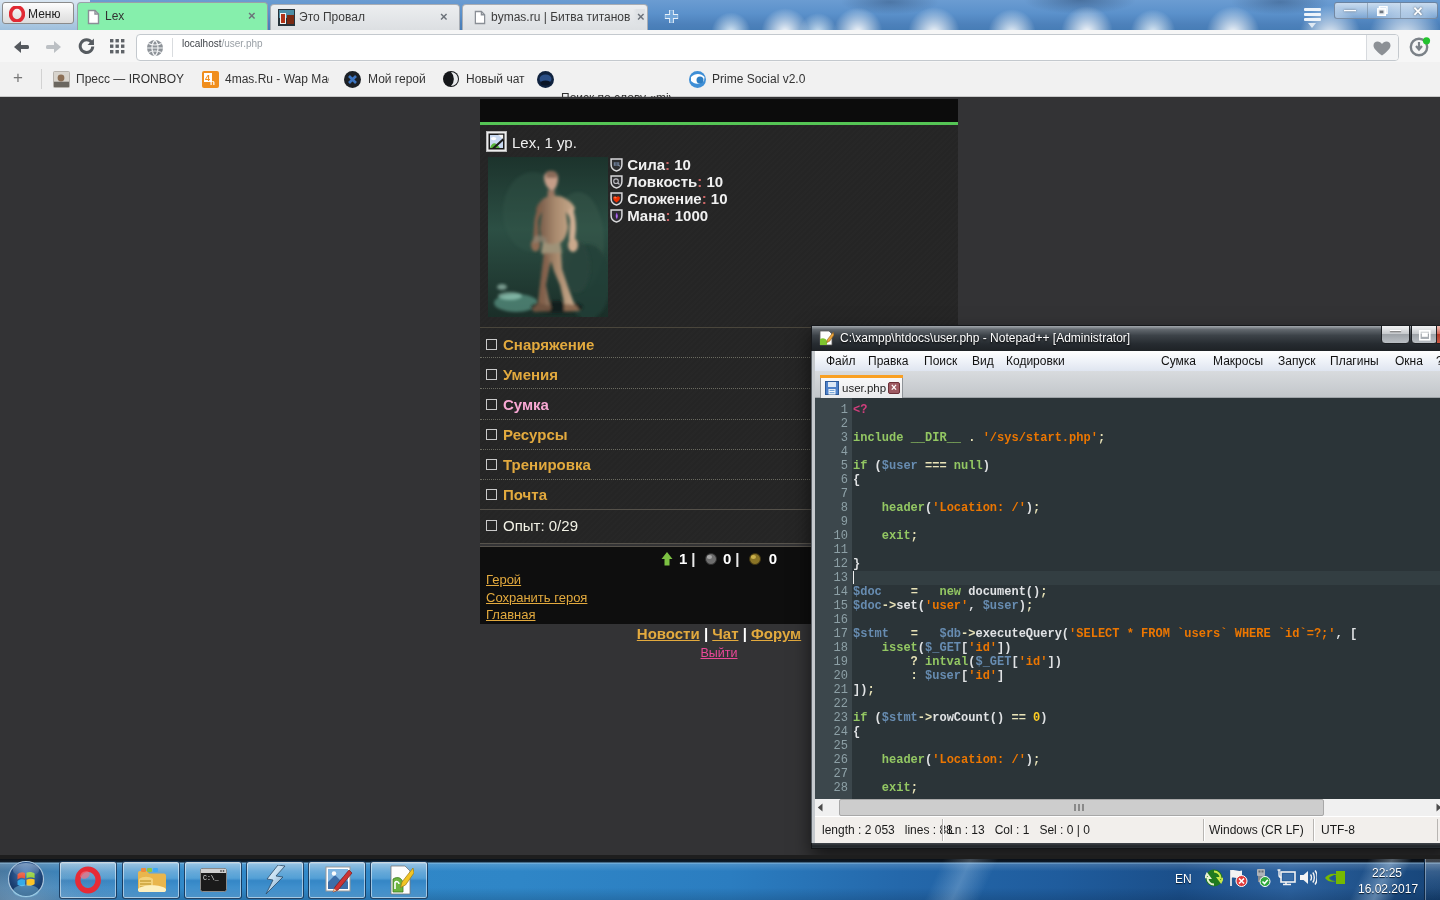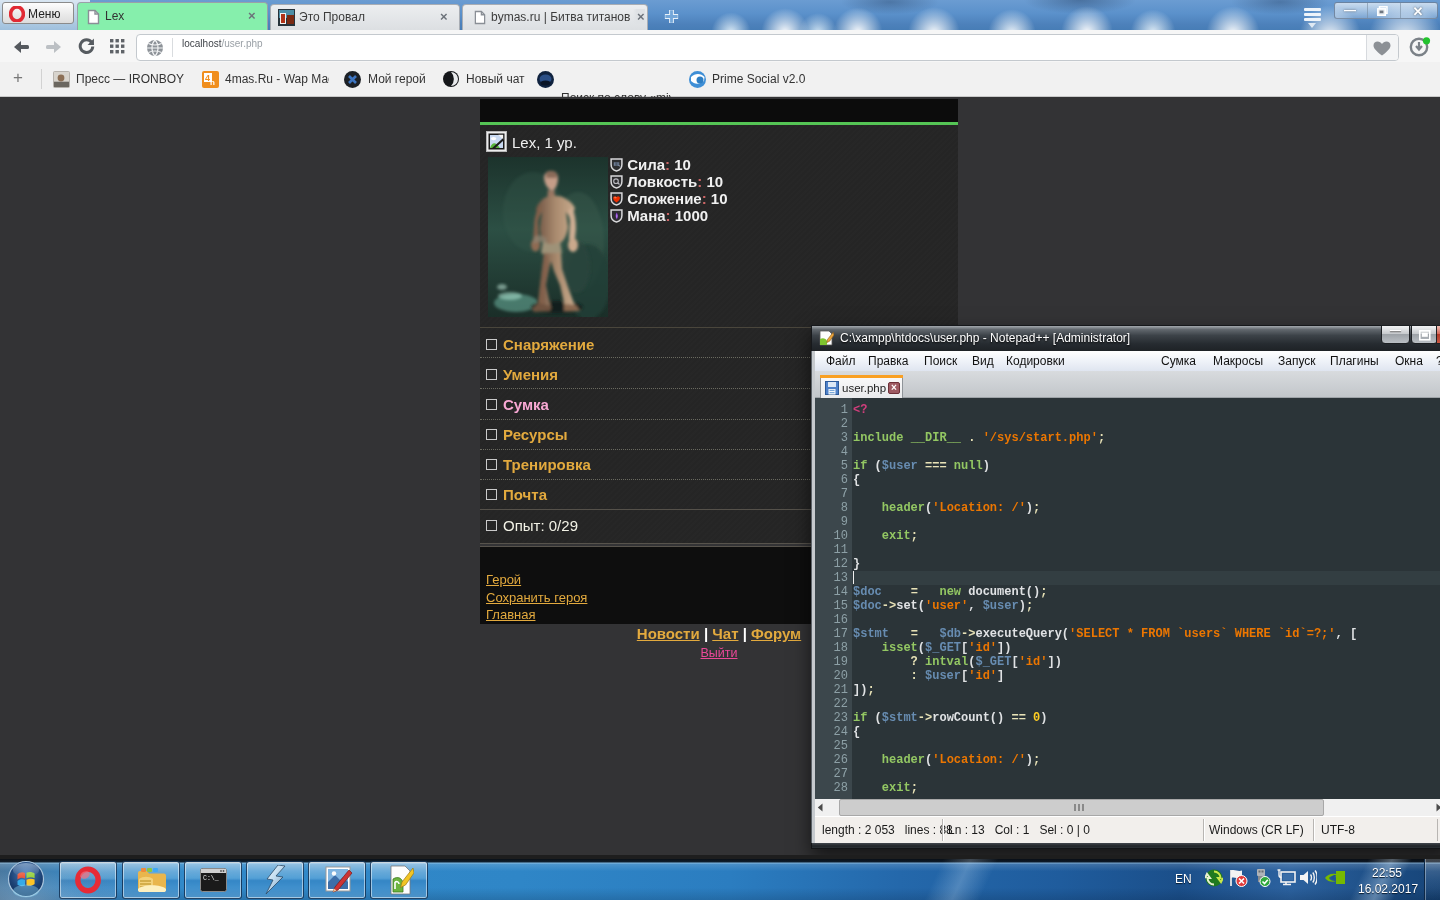--- a/index.html
+++ b/index.html
@@ -290,20 +290,38 @@
   <div class="abs" style="left:0;top:382px;width:478px;height:0;border-top:1px dotted #6a6a60;"></div>
   <div class="abs" style="left:6px;top:392px;width:11px;height:11px;border:1px solid #c9c9c9;"></div>
   <span class="abs" style="left:23px;top:389px;font-size:15px;font-weight:bold;color:#e3aa3e;">Почта</span>
   <div class="abs" style="left:0;top:412px;width:478px;height:1px;background:#55514a;"></div>
   <div class="abs" style="left:6px;top:423px;width:11px;height:11px;border:1px solid #c9c9c9;"></div>
   <span class="abs" style="left:23px;top:420px;font-size:15px;font-weight:normal;color:#f2f2e6;">Опыт: 0/29</span>
   <div class="abs" style="left:0;top:446px;width:478px;height:1px;background:#57534c;"></div>
   <div class="abs" style="left:0;top:449px;width:478px;height:1px;background:#57534c;"></div>
 
   <div class="abs" style="left:0;top:450px;width:478px;height:77px;background:#0e0e0e;"></div>
+  <div class="abs" style="left:0;top:454px;width:478px;height:16px;text-align:center;color:#fff;font-size:15px;font-weight:bold;line-height:16px;">
+    <svg width="12" height="14" viewBox="0 0 12 14" style="vertical-align:-2px;">
+        <path d="M6 0 L11.5 7 H8.5 V13.5 H3.5 V7 H0.5 Z" fill="#7cc142"></path>
+      </svg>
+    <span style="margin:0 4px 0 2px;">1</span><span style="color:#e8e8e8;">|</span>
+    <svg width="12" height="12" viewBox="0 0 12 12" style="vertical-align:-1px;margin-left:5px;">
+        <circle cx="6" cy="6" r="5.5" fill="#6e6e6e"></circle>
+        <circle cx="6" cy="6" r="5.5" fill="none" stroke="#2e2e2e" stroke-width="1"></circle>
+        <ellipse cx="4.4" cy="4" rx="2.6" ry="2" fill="#b5b5b5" opacity=".8"></ellipse>
+      </svg>
+    <span style="margin:0 4px 0 2px;">0</span><span style="color:#e8e8e8;">|</span>
+    <svg width="12" height="12" viewBox="0 0 12 12" style="vertical-align:-1px;margin-left:5px;">
+        <circle cx="6" cy="6" r="5.5" fill="#8a7426"></circle>
+        <circle cx="6" cy="6" r="5.5" fill="none" stroke="#3e3413" stroke-width="1"></circle>
+        <ellipse cx="4.4" cy="4" rx="2.6" ry="2" fill="#d6bc52" opacity=".85"></ellipse>
+      </svg>
+    <span style="margin-left:4px;">0</span>
+  </div>
   <a class="abs" style="left:6px;top:475px;font-size:13px;color:#e3aa3e;text-decoration:underline;">Герой</a>
   <a class="abs" style="left:6px;top:493px;font-size:13px;color:#e3aa3e;text-decoration:underline;">Сохранить героя</a>
   <a class="abs" style="left:6px;top:510px;font-size:13px;color:#e3aa3e;text-decoration:underline;">Главная</a>
   <div class="abs" style="left:0;top:528px;width:478px;text-align:center;font-size:15px;font-weight:bold;color:#e3aa3e;">
     <span style="text-decoration:underline;">Новости</span> <span style="color:#fff;">|</span> <span style="text-decoration:underline;">Чат</span> <span style="color:#fff;">|</span> <span style="text-decoration:underline;">Форум</span>
   </div>
   <div class="abs" style="left:0;top:549px;width:478px;text-align:center;font-size:12.5px;color:#ec4899;"><span style="text-decoration:underline;">Выйти</span></div>
 </div>
 
 <div class="abs" id="npp" style="left:811px;top:325px;width:640px;height:524px;box-shadow:0 8px 18px rgba(0,0,0,.6);background:#2b3438;">
@@ -572,16 +590,16 @@
   </svg>
   <svg class="abs" style="left:1299px;top:10px;" width="18" height="17" viewBox="0 0 18 17">
     <path d="M1 6 H4.5 L9 2 V15 L4.5 11 H1 Z" fill="#f4f4f4"></path>
     <path d="M11.5 5.5 C12.8 7 12.8 10 11.5 11.5 M13.8 3.5 C15.8 5.8 15.8 11.2 13.8 13.5 M16 1.5 C18.8 4.5 18.8 12.5 16 15.5" stroke="#f4f4f4" stroke-width="1.4" fill="none"></path>
   </svg>
   <svg class="abs" style="left:1324px;top:11px;" width="21" height="15" viewBox="0 0 21 15">
     <rect x="12" y="1" width="9" height="13" fill="#76b900"></rect>
     <path d="M12 4 C7 3 3 5 1 8 C4 12 9 12.5 12 11 C9 11.5 6 10 5 8 C7 5.5 10 5.5 12 7 Z" fill="#76b900"></path>
     <path d="M12 5.5 C10 4.5 8 5.5 7.2 7.5 C9 10 11 9.8 12 9 C11 8.8 10 8 10 7.2 C10.8 6.2 11.5 6.3 12 6.8 Z" fill="#1d5393"></path>
   </svg>
-  <span class="abs" style="left:1372px;top:7px;font-size:12px;color:#fff;text-shadow:0 1px 1px #05192e;">22:55</span>
+  <span class="abs" style="left:1372px;top:7px;font-size:12px;color:#fff;text-shadow:0 1px 1px #05192e;">22:25</span>
   <span class="abs" style="left:1358px;top:23px;font-size:12px;color:#fff;text-shadow:0 1px 1px #05192e;">16.02.2017</span>
   <div class="abs" style="left:1424px;top:0;width:16px;height:41px;background:linear-gradient(180deg,rgba(255,255,255,.22),rgba(255,255,255,.08) 50%,rgba(0,0,0,.08));border-left:1px solid #0d2846;box-shadow:inset 1px 0 0 rgba(255,255,255,.35);"></div>
 </div>
 
 </body></html>

